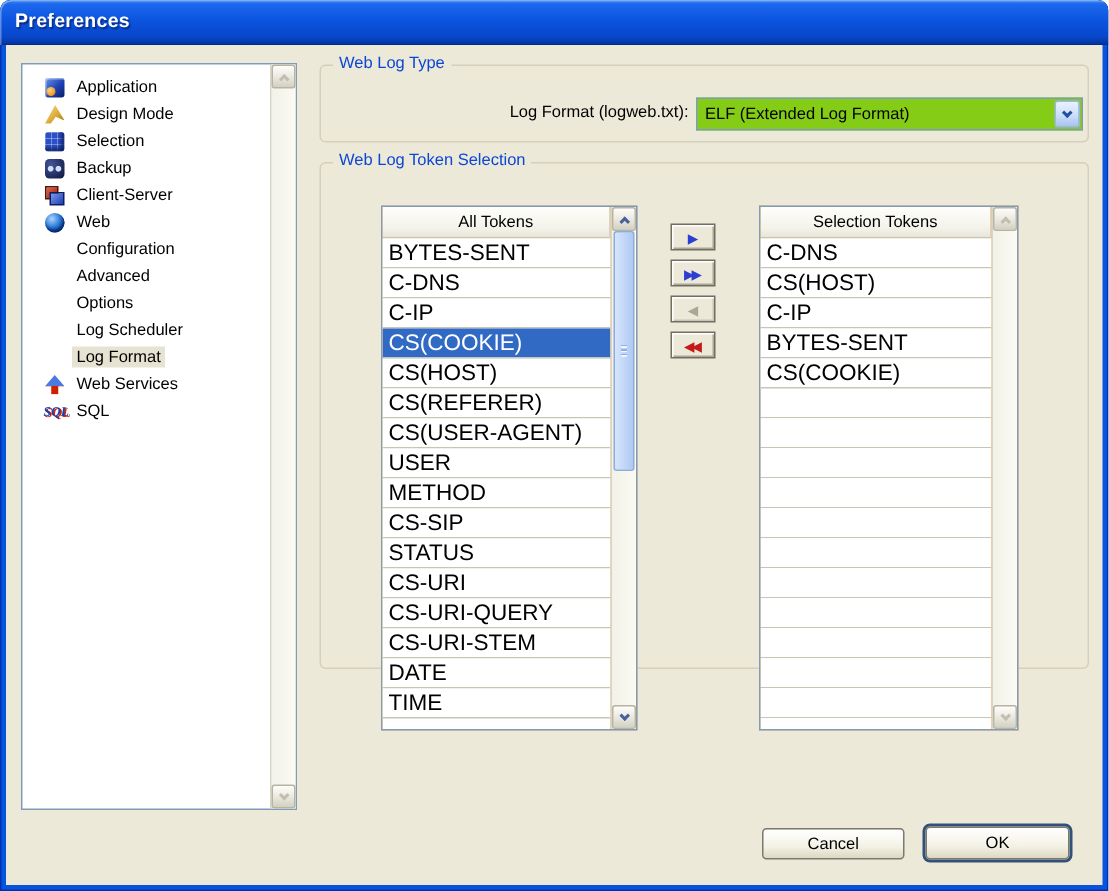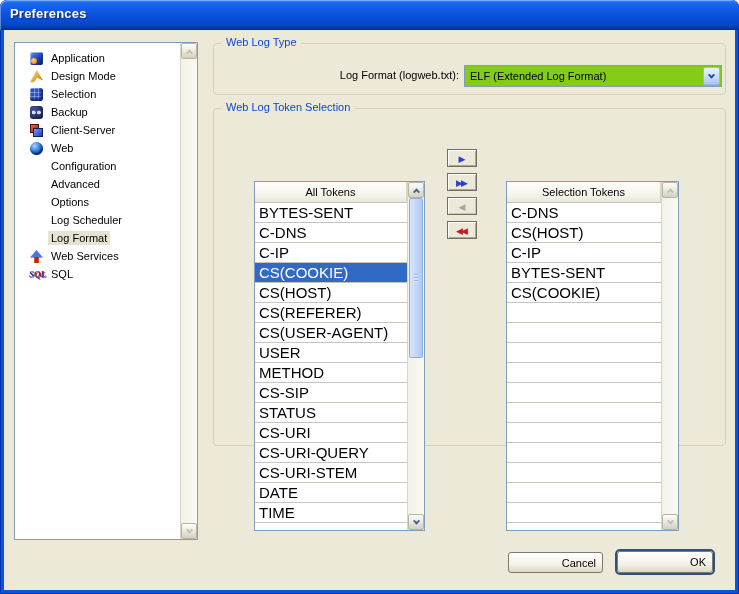--- a/index.html
+++ b/index.html
@@ -56,38 +56,38 @@
   .group-label{position:absolute;top:-8px;left:8px;background:var(--bg);padding:0 4px;font-size:11px;color:var(--grp-blue);}
   .group1{left:209px;top:13px;width:513px;height:52px;}
   .group2{left:209px;top:78px;width:513px;height:338px;}
 
   .fmt-label{position:absolute;left:0;top:25px;width:245px;text-align:right;font-size:11px;color:#000;}
   .combo{position:absolute;left:250px;top:21px;width:258px;height:22px;background:#84cc16;border:1px solid var(--ctl-border);display:flex;align-items:center;}
   .combo-text{flex:1 1 auto;font-size:11px;padding-left:5px;white-space:nowrap;overflow:hidden;}
   .combo-btn{flex:0 0 17px;height:18px;margin:1px;border-radius:2px;background:linear-gradient(180deg,#e9f1fe 0%,#cfe0fb 50%,#a9c4ee 100%);border:1px solid #9db6e4;display:flex;align-items:center;justify-content:center;color:#1f4f9e;}
 
   
-  .list{position:absolute;top:28px;height:350px;background:#fdba74;border:1px solid var(--ctl-border);display:flex;margin-top:44px;}
+  .list{position:absolute;top:28px;height:350px;background:#fdba74;border:1px solid var(--ctl-border);display:flex;}
   .list1{left:40px;width:171px;}
   .list2{left:292px;width:173px;}
   .list-main{flex:1 1 auto;display:flex;flex-direction:column;overflow:hidden;}
   .list-header{height:21px;flex:0 0 21px;background:linear-gradient(180deg,#fefefb,#f4f3ea 70%,#e8e6da);border-bottom:1px solid #c5c3b2;border-right:1px solid #d8d5c4;text-align:center;font-size:11px;line-height:20px;color:#000;}
   .list-body{flex:1 1 auto;background:repeating-linear-gradient(180deg,#fff 0 19px,var(--rowline) 19px 20px);}
   .list-row{height:20px;font-size:15px;line-height:19px;padding-left:4px;border-bottom:1px solid var(--rowline);background:#fff;white-space:nowrap;cursor:default;}
   .list-row.selected{background:var(--sel);color:#fff;}
 
   
   .xfer{position:absolute;left:233px;top:40px;width:30px;}
   .xfer-btn{display:block;width:30px;height:18px;margin:0 0 6px 0;padding:0;background:var(--bg);
     border:1px solid #716f63;box-shadow:inset 1px 1px 0 #fff,inset -1px -1px 0 #aaa798;cursor:default;text-align:center;}
   .xfer-btn .glyph{font-size:9px;line-height:16px;letter-spacing:-2px;display:inline-block;transform:translateX(-1px);}
   .xfer-btn.disabled{box-shadow:inset 1px 1px 0 #fff,inset -1px -1px 0 #c9c6b8;}
 
   
-  .btn{position:absolute;height:21px;font-size:11px;color:#000;text-align:right;
+  .btn{position:absolute;height:21px;font-size:11px;color:#000;text-align:center;
     background:linear-gradient(180deg,#ffffff 0%,#f4f2e6 60%,#dcd8c4 100%);
     border:1px solid #7a7a6e;border-radius:3px;cursor:default;}
   .btn.cancel{left:504px;top:522px;width:95px;}
   .btn.ok{left:613px;top:521px;width:96px;height:22px;box-shadow:0 0 0 2px #32517a;}
 </style>
 </head>
 <body>
 
 <div class="window">
   <div class="titlebar">

